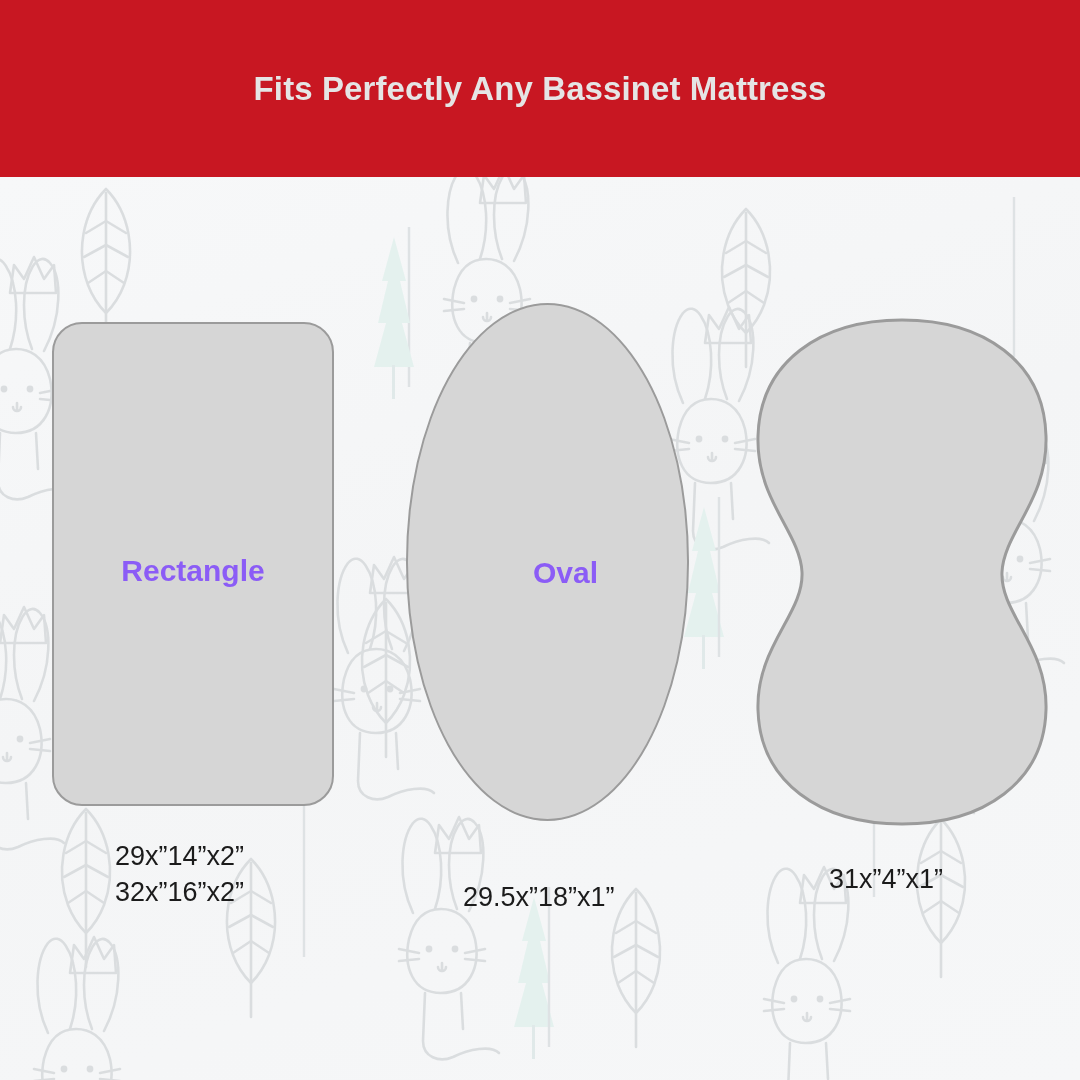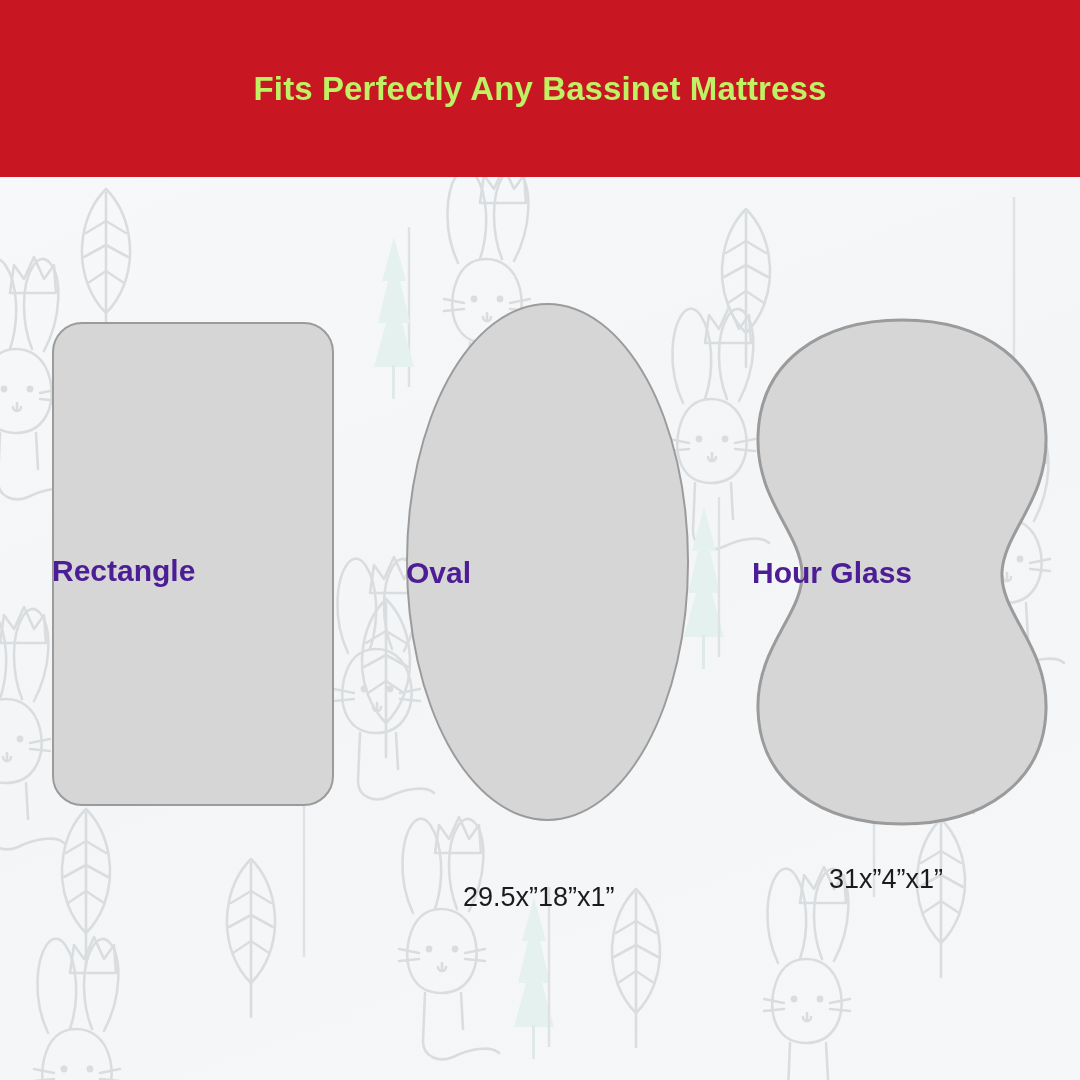--- a/index.html
+++ b/index.html
@@ -33,21 +33,21 @@
     width: 1080px;
     height: 177px;
     background: #c81722;
     box-sizing: border-box;
     display: flex;
     flex-direction: column;
     align-items: center;
     justify-content: center;
   }
   .banner-line {
-    color: #bef264;
+    color: #e5e5e5;
     font-weight: bold;
     font-size: 33px;
     line-height: 42px;
     letter-spacing: 0.1px;
     text-align: center;
     white-space: nowrap;
   }
 
   
   #shapes {
@@ -88,25 +88,25 @@
     position: absolute;
     left: 752px;
     top: 318px;
     width: 300px;
     height: 508px;
   }
   #shape-hourglass svg { display: block; width: 100%; height: 100%; overflow: visible; }
 
   .shape-label {
     position: absolute;
-    color: #4c1d95;
+    color: #8b5cf6;
     font-weight: bold;
     font-size: 30px;
     white-space: nowrap;
-    text-align: left;
+    text-align: center;
   }
   #label-rectangle { left: 52px; top: 554px; width: 282px; }
   #label-oval      { left: 406px; top: 556px; width: 319px; }
   #label-hourglass { left: 752px; top: 556px; width: 292px; }
 
   
   .dim-block {
     position: absolute;
     color: #1b1b1b;
     font-size: 27px;
@@ -214,23 +214,26 @@
                  C232 2 292 44 294 118
                  C296 182 252 214 250 254
                  C248 296 296 328 294 392
                  C292 464 232 506 150 506
                  C68 506 8 464 6 392
                  C4 328 52 296 50 254
                  C48 214 4 182 6 118
                  C8 44 68 2 150 2 Z" fill="#d6d6d6" stroke="#9b9b9b" stroke-width="3"></path>
       </svg>
     </div>
-    <div class="shape-label" id="label-hourglass">Hour Glass</div>
-  </div>
-
+  </div>
+
+  <div class="dim-block" id="dims-rectangle">
+    <div>29x”14”x2”</div>
+    <div>32x”16”x2”</div>
+  </div>
 
   <div class="dim-block" id="dims-oval">
     <div>29.5x”18”x1”</div>
   </div>
 
   <div class="dim-block" id="dims-hourglass">
     <div>31x”4”x1”</div>
   </div>
 
 </div>

